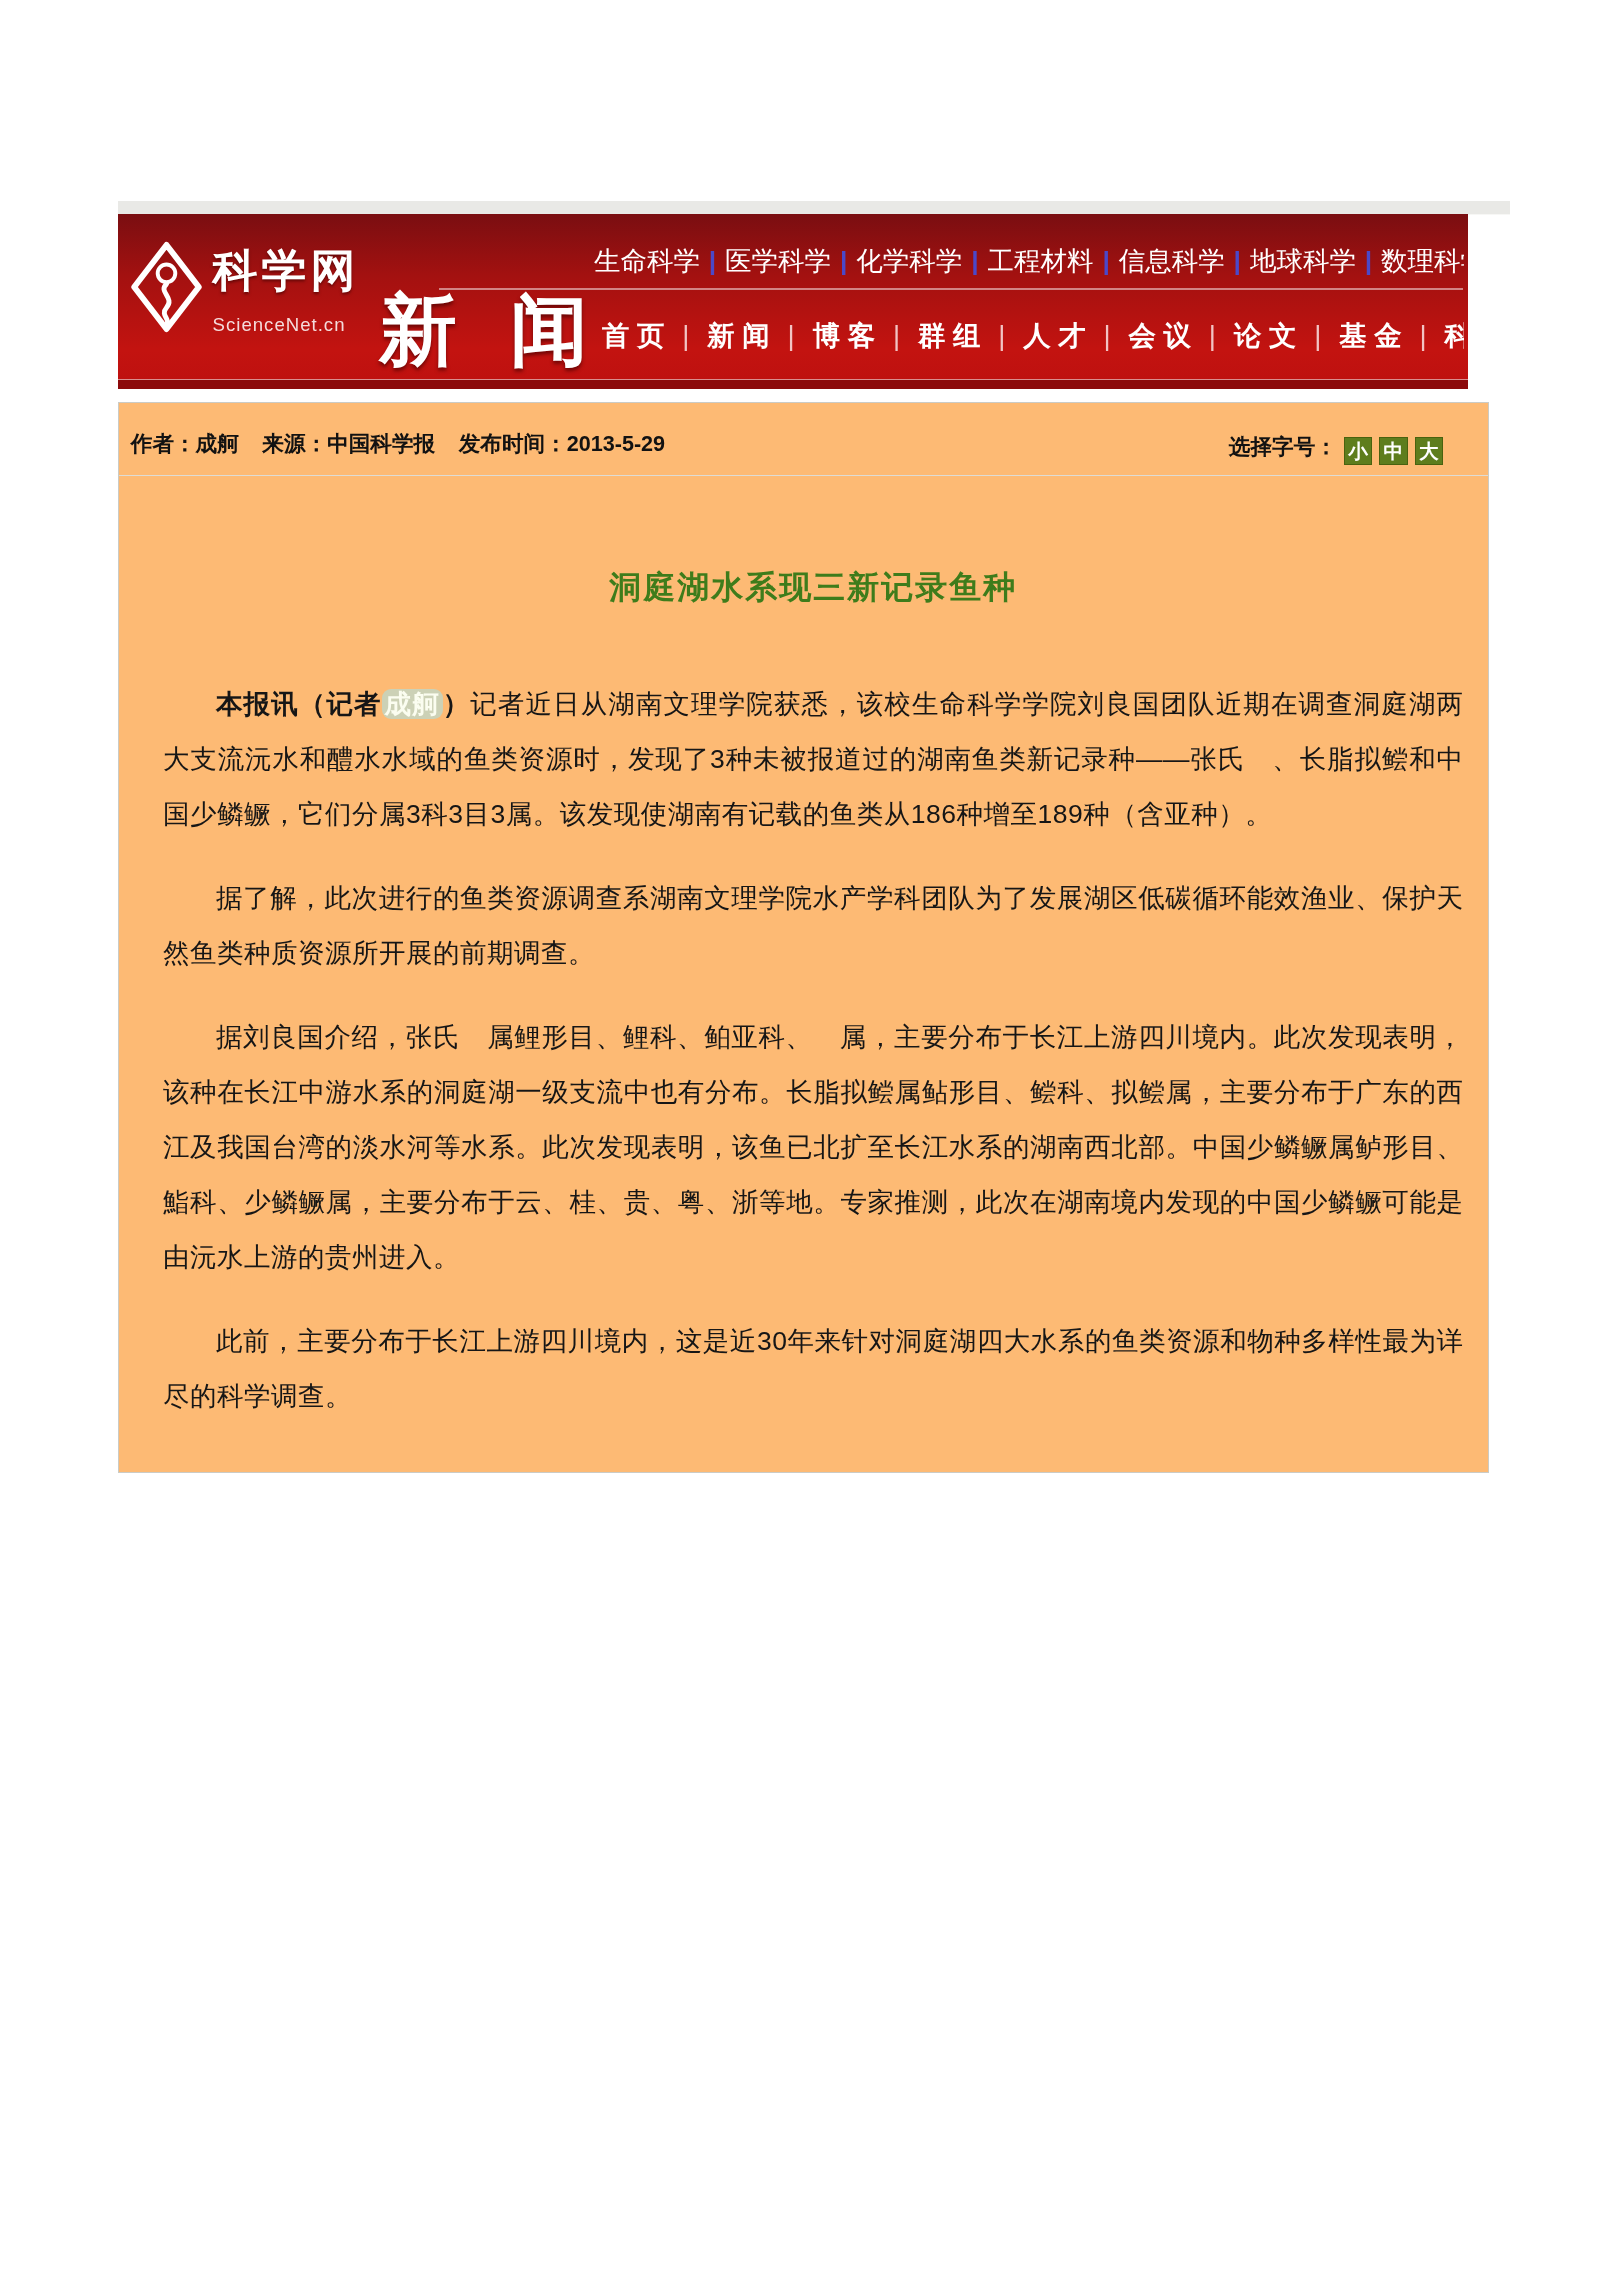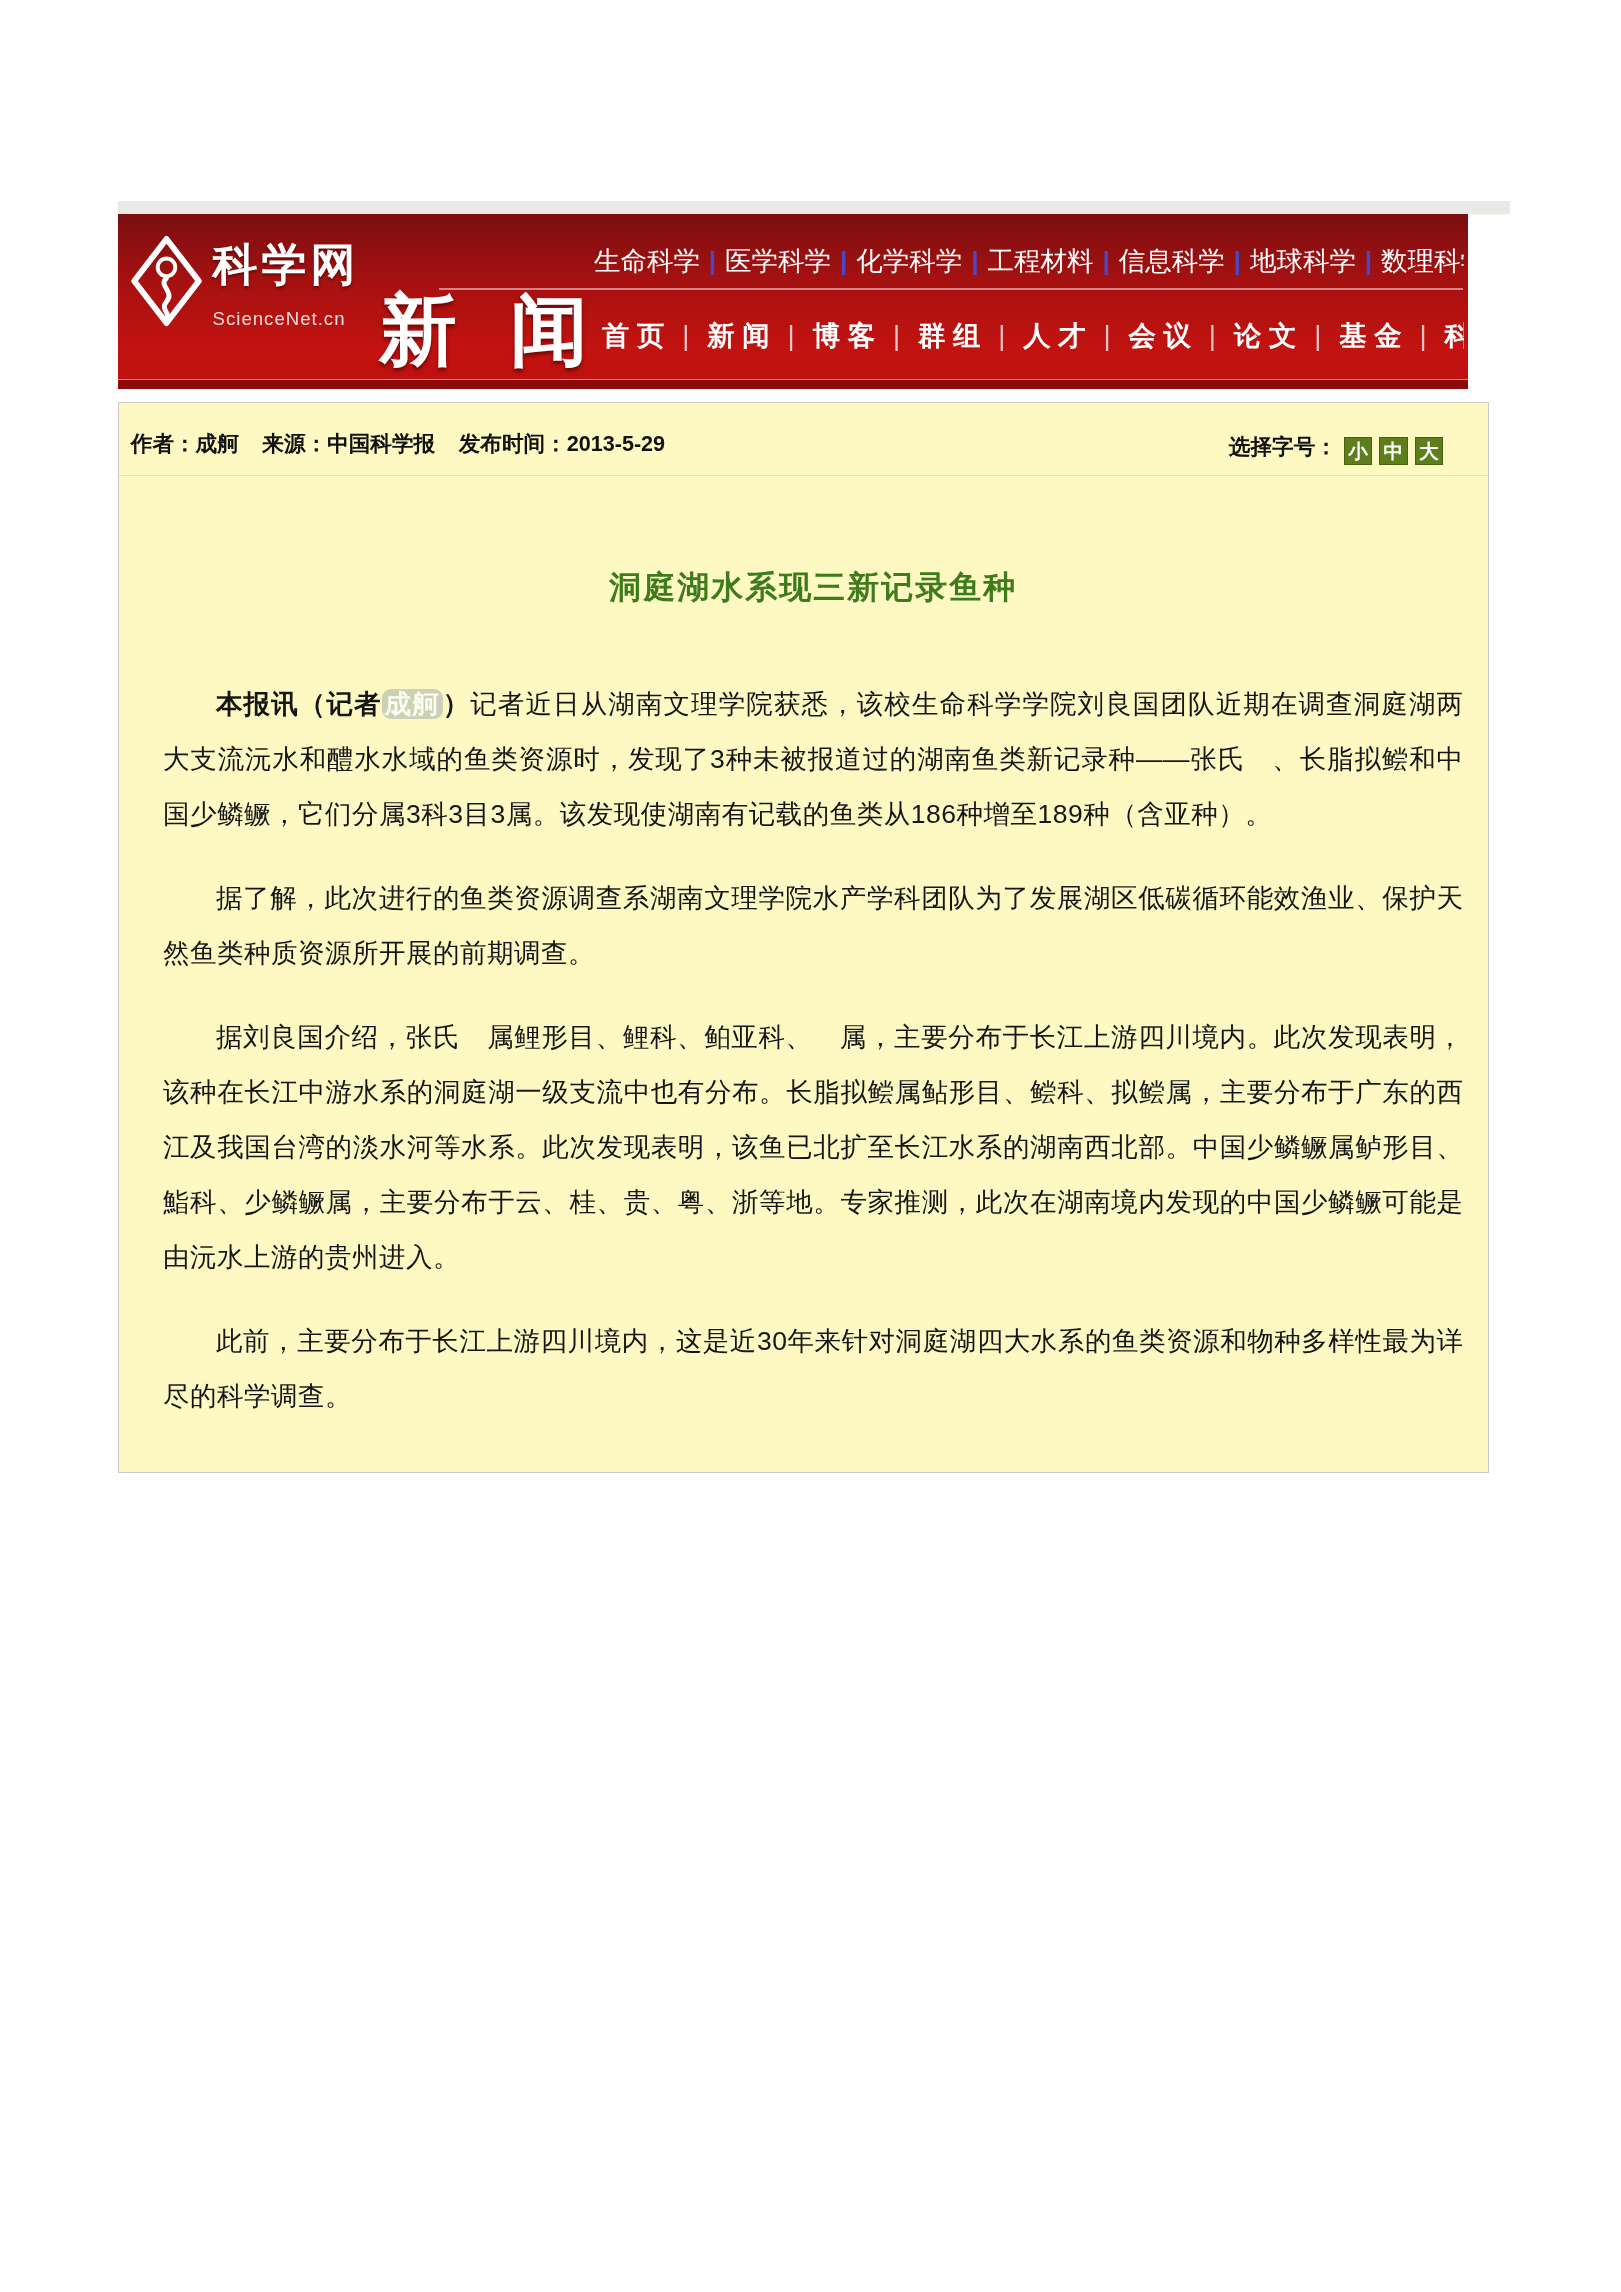--- a/index.html
+++ b/index.html
@@ -14,21 +14,21 @@
   
   .red-header {
     position:absolute; left:118px; top:214px; width:1350px; height:175px;
     background:linear-gradient(180deg,#7a0e11 0%, #a31110 35%, #c31310 78%, #bd100f 100%);
     overflow:hidden;
   }
   .header-bottom-strip {
     position:absolute; left:0; bottom:0; width:100%; height:8.8px;
     background:#8c0a0b; border-top:1px solid #d98f8f;
   }
-  .logo { position:absolute; left:11.8px; top:21px; display:flex; align-items:flex-start;justify-content:center; }
+  .logo { position:absolute; left:11.8px; top:27px; display:flex; align-items:flex-start;justify-content:center; }
   .logo-icon { width:73px; height:92px; }
   .logo-text { margin-left:9.8px; margin-top:3.9px; }
   .logo-title { font-size:45px; font-weight:bold; color:#ffffff; letter-spacing:3.9px; line-height:51px; text-shadow:0 2px 2.9px rgba(60,0,0,.6); }
   .logo-sub { font-size:18.6px; color:#f5dcdc; margin-top:18px; letter-spacing:1px; }
   .section-title {
     position:absolute; left:261px; top:71px; font-size:78px; font-weight:bold;
     color:#ffffff; letter-spacing:15.7px; text-shadow:0 2.9px 3.9px rgba(70,0,0,.65); line-height:90px; white-space:nowrap;
   }
   .top-nav {
     position:absolute; left:469px; top:29px; right:3.9px; white-space:nowrap; overflow:hidden;
@@ -39,21 +39,21 @@
   .nav-line { position:absolute; left:321px; top:74px; right:4.9px; height:2px; background:#d99a9a; opacity:.85; }
   .main-nav {
     position:absolute; left:469px; top:104px; right:3.9px; white-space:nowrap; overflow:hidden;
     font-size:27.4px; font-weight:bold; color:#ffffff;
   }
   .main-nav .item { margin:0 15px; color:#ffffff; text-decoration:none; }
   .main-nav .sep { color:#f2c4c4; margin:0 2.9px; font-weight:normal; }
   
   .content-box {
     position:absolute; left:118px; top:402px; width:1371px; height:1071px;
-    background:#fef9c3; border:1px solid #cbcbc5; box-sizing:border-box;
+    background:#fdba74; border:1px solid #cbcbc5; box-sizing:border-box;
   }
   .meta-bar { position:relative; height:72px; border-bottom:1px solid #dedcd5; }
   .meta-left { position:absolute; left:11.8px; top:25.5px; font-size:21.6px; font-weight:bold; color:#121212; white-space:nowrap; }
   .meta-left span { margin-right:17.6px; }
   .meta-right { position:absolute; right:45px; top:29px; font-size:21.6px; font-weight:bold; color:#121212; white-space:nowrap; }
   .size-box {
     display:inline-block; width:26.5px; height:26.5px; line-height:26.5px; text-align:center;
     background:#5e7d1d; color:#ffffff; margin-left:6.9px; font-size:19.6px; font-weight:bold;
     vertical-align:-3.9px; border:1px solid #49620f; cursor:pointer;
   }

